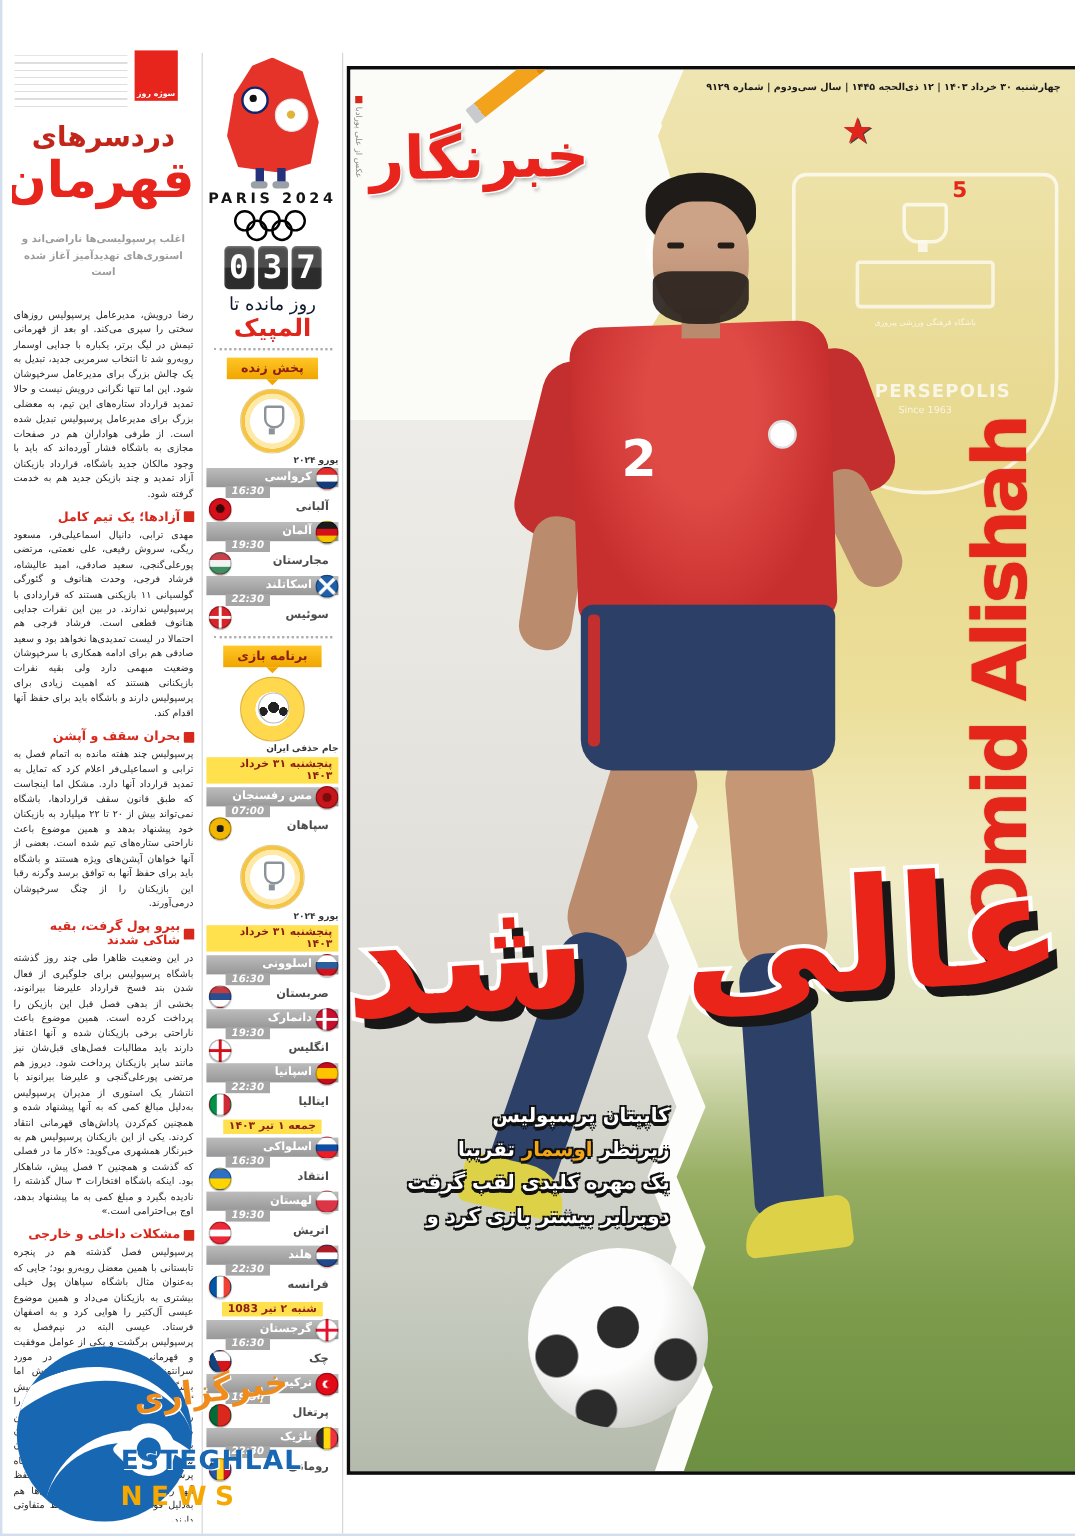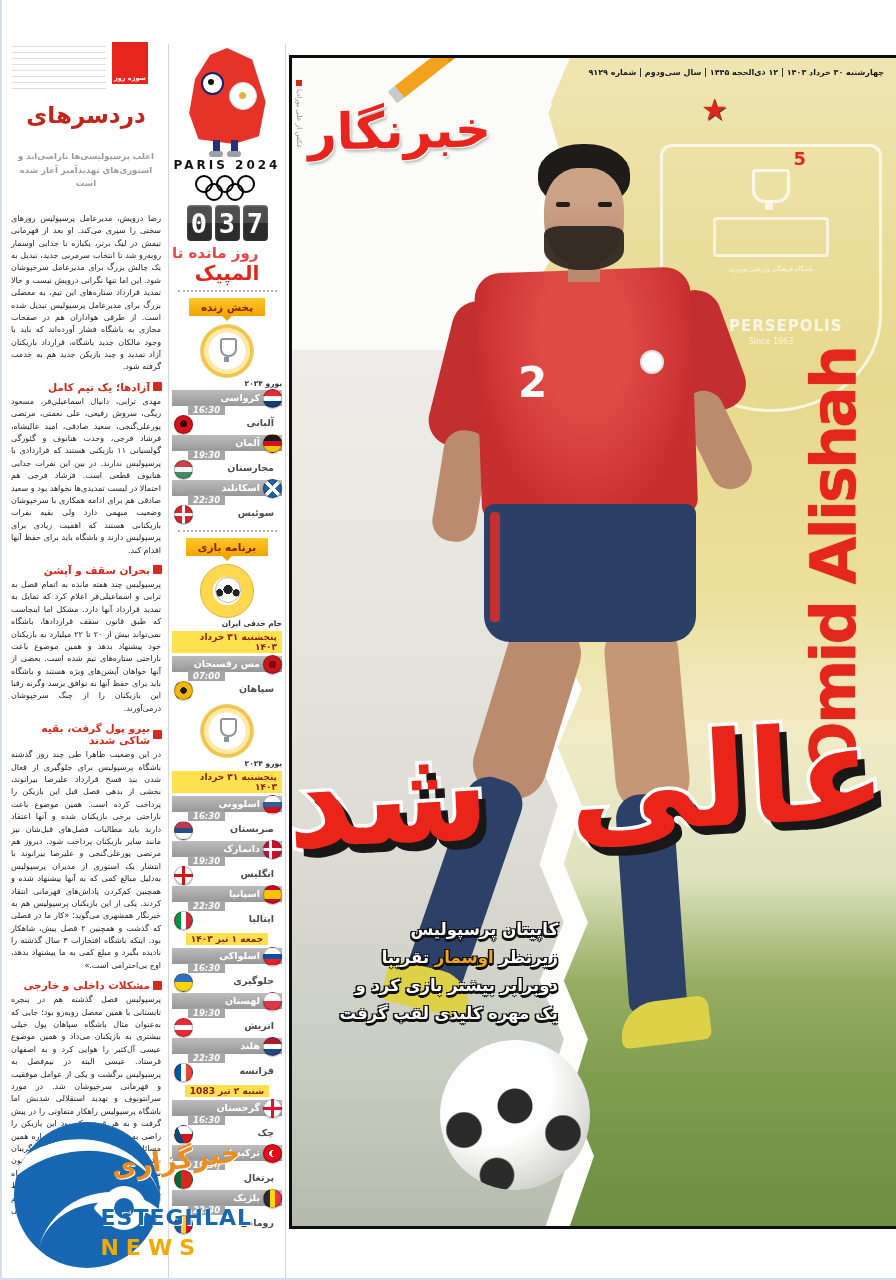--- a/index.html
+++ b/index.html
@@ -41,21 +41,21 @@
   .rings span{position:absolute;width:14px;height:14px;border-radius:50%;border:2.4px solid;}
   .ring-blue{left:0;top:0;border-color:#0081c8;}
   .ring-black{left:21px;top:0;border-color:#2b2b2b;}
   .ring-red{left:42px;top:0;border-color:#ee334e;}
   .ring-yellow{left:10px;top:8px;border-color:#fcb131;}
   .ring-green{left:31px;top:8px;border-color:#00a651;}
   .counter{display:flex;gap:3px;justify-content:center;direction:ltr;margin:3px 0;}
   .digit{width:25px;height:36px;background:linear-gradient(180deg,#4e4e4e 49%,#2c2c2c 51%);color:#fff;
       font-family:"DejaVu Sans Mono",monospace;font-weight:bold;font-size:27px;border-radius:4px;
       display:flex;align-items:center;justify-content:center;box-shadow:inset 0 1px 2px rgba(255,255,255,.3);}
-  .cd-black{font-size:15px;font-weight:700;text-align:left;color:#ef4444;}
+  .cd-black{font-size:15px;font-weight:400;text-align:center;color:#0f172a;}
   .cd-red{font-size:20px;font-weight:900;text-align:center;color:#e0251c;line-height:1.1;}
   .dots{border-top:2px dotted #b0b0b0;width:90%;margin:6px auto;}
   .badge{background:linear-gradient(180deg,#ffc727,#f0a500);color:#8c1d0f;font-weight:bold;font-size:10.5px;
       padding:3px 12px;position:relative;margin:3px auto 8px;width:fit-content;}
   .badge::after{content:"";position:absolute;left:50%;bottom:-5px;transform:translateX(-50%);
       border:5px solid transparent;border-top-color:#f0a500;border-bottom:0;}
   .comp-logo{width:52px;height:52px;border-radius:50%;margin:4px auto 1px;position:relative;}
   .comp-logo.euro{background:radial-gradient(circle,#fff 0 50%,#ffe9a8 51% 62%,#f6c443 63% 74%,#e8a21f 75% 84%,#f6f1e0 85%);
       border:1px solid #e6cf8a;}
   .comp-logo.euro .cup{position:absolute;left:19px;top:13px;width:13px;height:15px;border:2.5px solid #8d939b;
@@ -210,20 +210,21 @@
 <div class="page">
 
   <div class="article-col">
     <div class="kicker-zone">
       <div class="ruled-lines"></div>
       <div class="kicker-box">
         <span class="kicker-label">سوژه روز</span>
       </div>
     </div>
     <div class="t-small">دردسرهای</div>
+    <div class="t-big">قهرمان</div>
     <div class="subtitle">اغلب پرسپولیسی‌ها ناراضی‌اند و استوری‌های تهدیدآمیز آغاز شده است</div>
     <p class="para">رضا درویش، مدیرعامل پرسپولیس روزهای سختی را سپری می‌کند. او بعد از قهرمانی تیمش در لیگ برتر، یکباره با جدایی اوسمار روبه‌رو شد تا انتخاب سرمربی جدید، تبدیل به یک چالش بزرگ برای مدیرعامل سرخپوشان شود. این اما تنها نگرانی درویش نیست و حالا تمدید قرارداد ستاره‌های این تیم، به معضلی بزرگ برای مدیرعامل پرسپولیس تبدیل شده است. از طرفی هواداران هم در صفحات مجازی به باشگاه فشار آورده‌اند که باید با وجود مالکان جدید باشگاه، قرارداد بازیکنان آزاد تمدید و چند بازیکن جدید هم به خدمت گرفته شود.</p>
 
     <div class="h-sec">
       <span class="bullet"></span>
       <span>آزادها؛ یک تیم کامل</span>
     </div>
     <p class="para">مهدی ترابی، دانیال اسماعیلی‌فر، مسعود ریگی، سروش رفیعی، علی نعمتی، مرتضی پورعلی‌گنجی، سعید صادقی، امید عالیشاه، فرشاد فرجی، وحدت هنانوف و گئورگی گولسیانی ۱۱ بازیکنی هستند که قراردادی با پرسپولیس ندارند. در بین این نفرات جدایی هنانوف قطعی است. فرشاد فرجی هم احتمالا در لیست تمدیدی‌ها نخواهد بود و سعید صادقی هم برای ادامه همکاری با سرخپوشان وضعیت مبهمی دارد ولی بقیه نفرات بازیکنانی هستند که اهمیت زیادی برای پرسپولیس دارند و باشگاه باید برای حفظ آنها اقدام کند.</p>
 
     <div class="h-sec">
@@ -354,21 +355,21 @@
     </div>
 
     <div class="date-chip">جمعه ۱ تیر ۱۴۰۳</div>
 
     <div class="match">
       <div class="bar-home"></div>
       <span class="home-name">اسلواکی</span>
       <span class="flag home f-slovakia"></span>
       <span class="time-chip">16:30</span>
       <span class="flag away f-ukraine"></span>
-      <span class="away-name">جلوگیری</span>
+      <span class="away-name">انتقاد</span>
     </div>
     <div class="match">
       <div class="bar-home"></div>
       <span class="home-name">لهستان</span>
       <span class="flag home f-poland"></span>
       <span class="time-chip">19:30</span>
       <span class="flag away f-austria"></span>
       <span class="away-name">اتریش</span>
     </div>
     <div class="match">
@@ -455,22 +456,22 @@
 
     <div class="headline">عالی شد</div>
 
     <div class="standfirst">
       <div>کاپیتان پرسپولیس</div>
       <div>
         <span>زیرنظر</span>
         <span class="hl">اوسمار</span>
         <span>تقریبا</span>
       </div>
+      <div>یک مهره کلیدی لقب گرفت</div>
       <div>دوبرابر بیشتر بازی کرد و</div>
-      <div>یک مهره کلیدی لقب گرفت</div>
     </div>
   </div>
 
   <div class="watermark">
     <div class="wm-ball"></div>
     <div class="wm-pin"></div>
     <div class="wm-fa">خبرگزاری</div>
     <div class="wm-en1">ESTEGHLAL</div>
     <div class="wm-en2">NEWS</div>
   </div>

